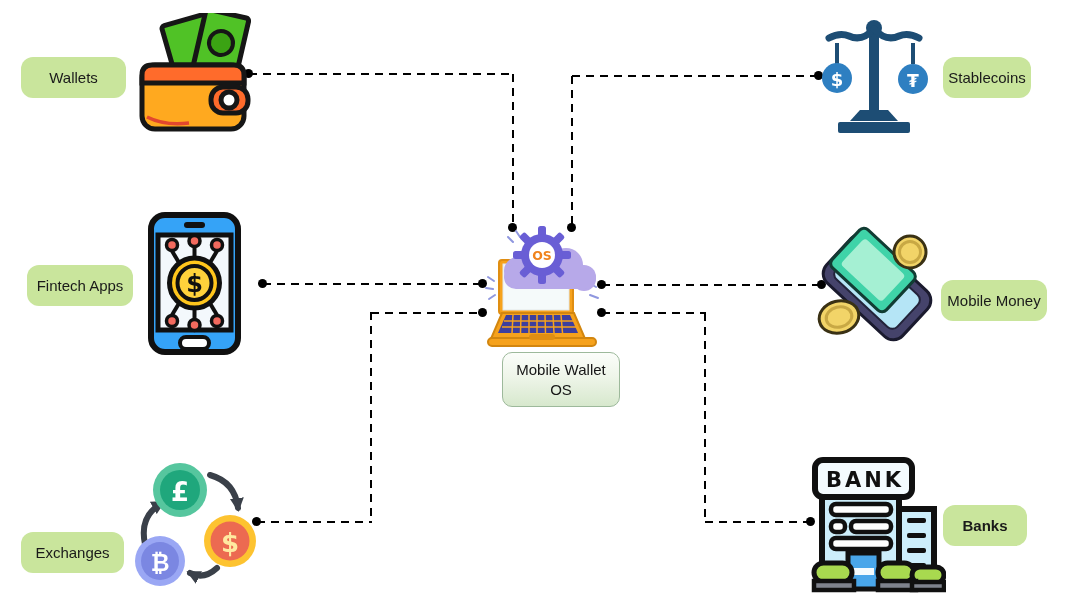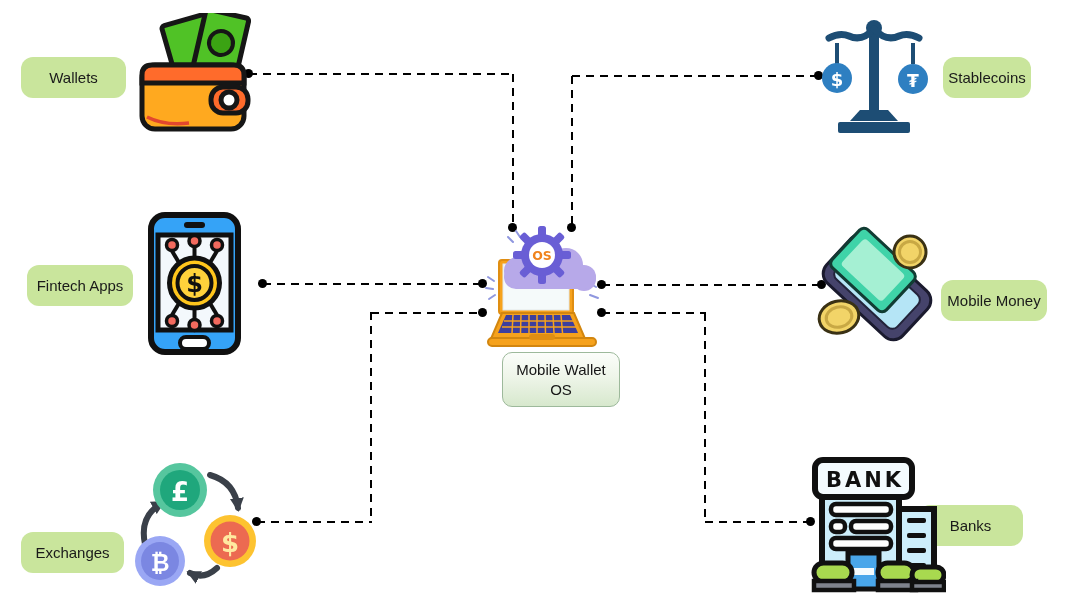--- a/index.html
+++ b/index.html
@@ -54,21 +54,21 @@
   <div class="v-line" style="left:704px;top:313px;height:210px;"></div>
   <div class="h-line" style="left:705px;top:521px;width:107px;"></div>
   <div class="dot" style="left:597px;top:308px;"></div>
   <div class="dot" style="left:806px;top:517px;"></div>
 
   <div class="label" style="left:21px;top:57px;width:105px;">Wallets</div>
   <div class="label" style="left:943px;top:57px;width:88px;">Stablecoins</div>
   <div class="label" style="left:27px;top:265px;width:106px;">Fintech Apps</div>
   <div class="label" style="left:941px;top:280px;width:106px;">Mobile Money</div>
   <div class="label" style="left:21px;top:505px;width:103px;margin-top:27px;">Exchanges</div>
-  <div class="label" style="left:918px;top:505px;width:105px;">Banks</div>
+  <div class="label" style="left:943px;top:505px;width:84px;font-weight:bold;">Banks</div>
 
   <div class="center-box">
     <div>Mobile Wallet</div>
     <div>OS</div>
   </div>
 
   <svg class="icon" style="left:139px;top:13px;" width="112" height="122" viewBox="0 0 112 122">
     <g>
       <g transform="rotate(-16 52 30)">
         <rect x="28" y="6" width="46" height="52" rx="3" fill="#50C226" stroke="#161616" stroke-width="5"></rect>

